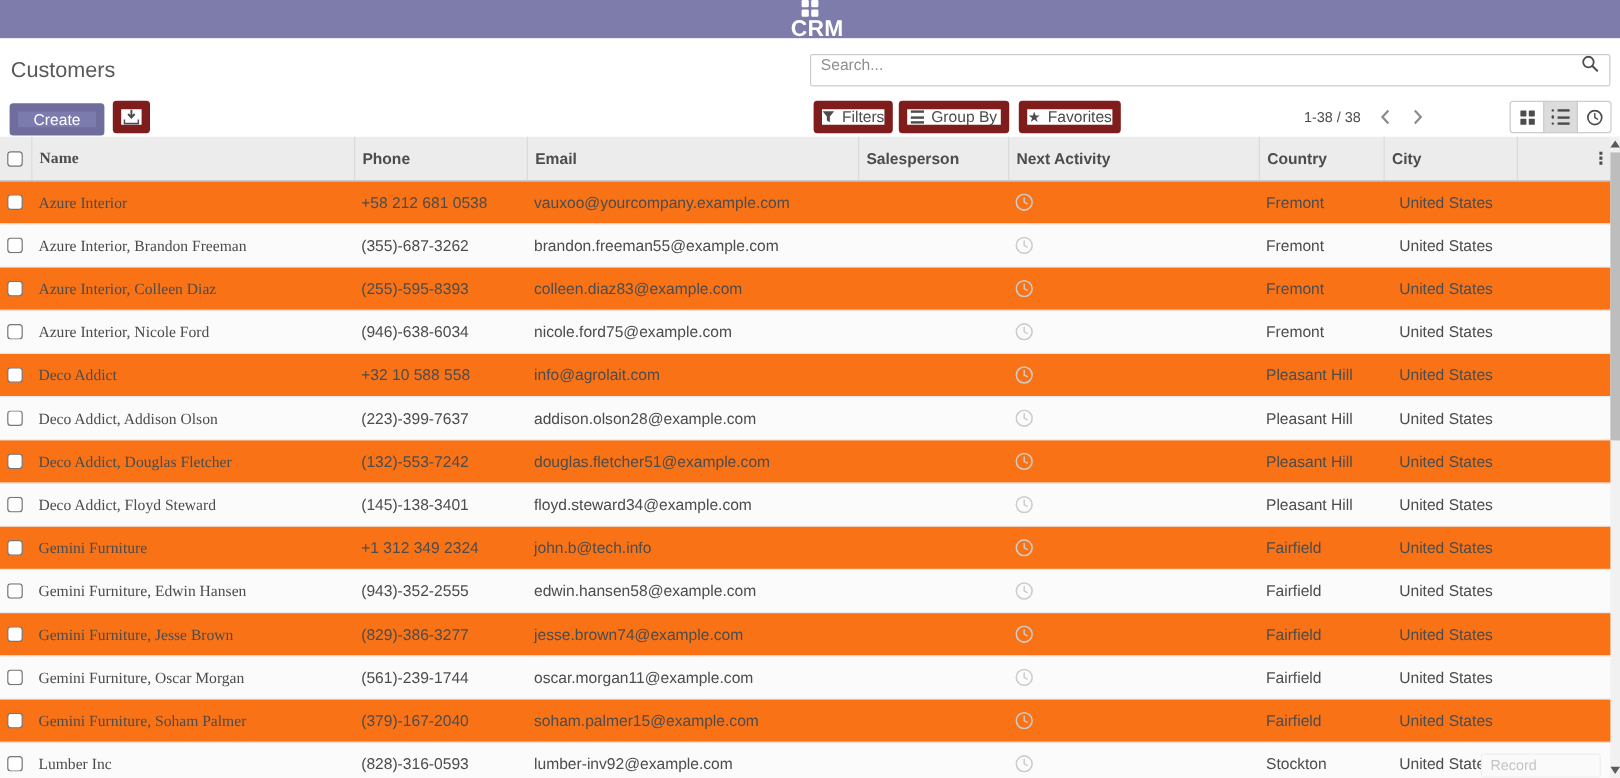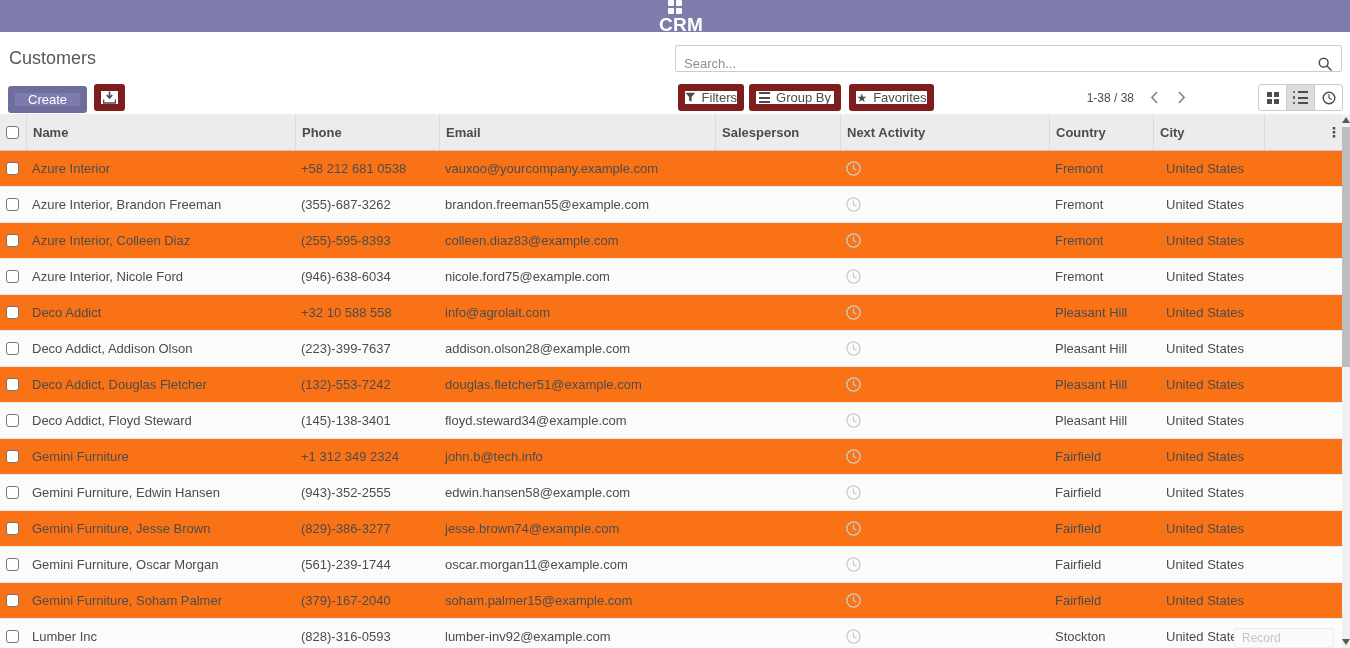--- a/index.html
+++ b/index.html
@@ -22,21 +22,21 @@
   .badge{position:relative;top:-6px;left:-5px;min-width:15px;height:15px;border-radius:8px;
     background:var(--badge);color:#fff;font-size:10px;font-weight:700;display:inline-flex;
     align-items:center;justify-content:center;padding:0 3px;}
   .avatar{width:21px;height:21px;border-radius:50%;overflow:hidden;margin-left:14px;flex:none;}
   .user-name{margin-left:7px;font-size:13px;}
 
   
   .control-panel{position:relative;background:#fff;padding:0;}
   .cp-title{position:absolute;left:9px;top:16px;font-size:18px;color:#585858;}
   .search-wrap{position:absolute;left:675px;top:13px;width:667px;height:27px;border:1px solid #ccc;
-    border-radius:2px;background:#fff;display:flex;align-items:flex-end;}
+    border-radius:2px;background:#fff;display:flex;align-items:flex-start;}
   .search-input{flex:1;border:none;outline:none;padding:0 8px;font-size:13px;color:#4c4c4c;
     font-family:inherit;background:transparent;}
   .search-input::placeholder{color:#8f8f8f;}
   .search-mag{padding:0 9px;display:flex;align-items:center;cursor:pointer;}
   .cp-buttons{position:absolute;left:0;top:52px;width:100%;height:27px;}
   .btn{display:inline-flex;align-items:center;justify-content:center;height:27px;border-radius:3px;
     border:7px solid #7f1d1d;background:#fff;font-size:13px;color:#4c4c4c;cursor:pointer;
     font-family:inherit;gap:6px;}
   .btn-primary{background:var(--primary_button);border-color:#6e6d9b;color:#fff;
     padding:0 13px;margin-left:8px;}
@@ -61,21 +61,21 @@
   .list-ic s{width:10px;height:2px;background:#4c4c4c;display:block;}
 
   
   .list-view{position:absolute;left:0;right:0;top:114px;bottom:0;}
   .thead{display:flex;height:37px;background:#ececec;border-bottom:1px solid #c9c9c9;
     font-weight:700;align-items:center;position:relative;}
   .thead .cell{border-left:1px solid #dbdbdb;height:100%;display:flex;align-items:center;cursor:pointer;}
   .thead .cell:first-child{border-left:none;cursor:default;}
   .cell{padding-left:6px;overflow:hidden;white-space:nowrap;flex:none;}
   .c-check{width:26px;display:flex;align-items:center;}
-  .c-name{width:269px;} .c-phone{width:144px;} .c-email{width:276px;}
+  .c-name{width:269px;font-family:Liberation Serif, serif;} .c-phone{width:144px;} .c-email{width:276px;}
   .c-sales{width:125px;} .c-activity{width:209px;} .c-city{width:111px;}
   .c-country{width:104px;} .c-filler{flex:1 1 auto;display:flex;align-items:center;justify-content:flex-end;}
   .opt-cols{padding:0 9px;font-size:14px;font-weight:700;color:#4c4c4c;cursor:pointer;line-height:1;}
   .tbody .row{display:flex;height:36px;align-items:center;background:#f97316;
     border-bottom:1px solid #e9e9e9;cursor:pointer;}
   .tbody .row:nth-child(even){background:#fbfbfb;}
   .checkbox{width:13px;height:13px;border:1px solid #767676;border-radius:3px;background:#fff;
     display:inline-block;cursor:pointer;}
   .row-clock{display:flex;align-items:center;}
 

